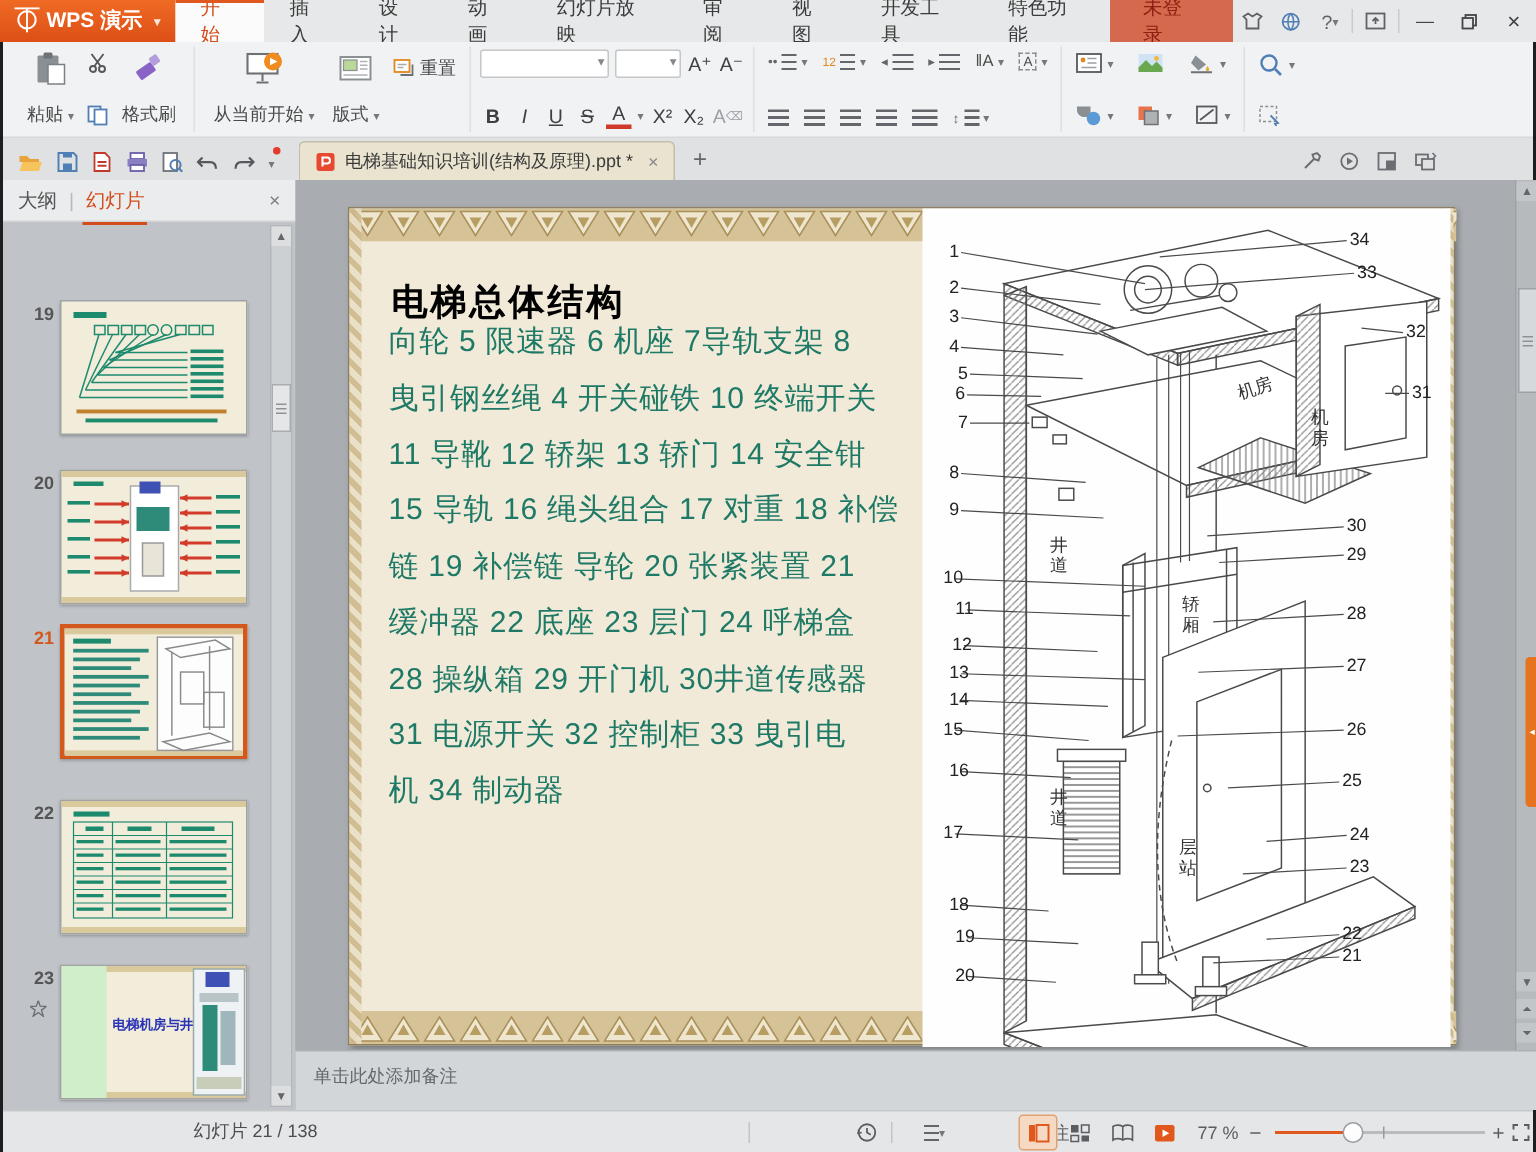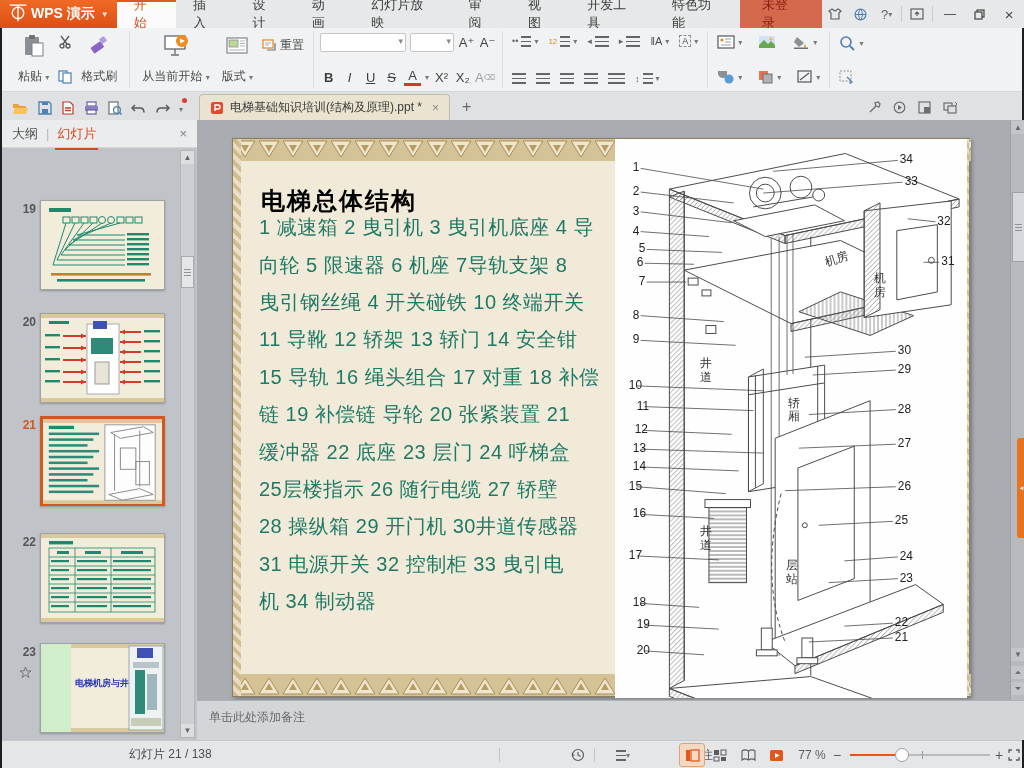--- a/index.html
+++ b/index.html
@@ -790,28 +790,26 @@
             <polygon points="680,16 688,16 684,9" fill="#b89d62"></polygon>
             <polygon points="698,20 718,20 708,4" fill="#efe6cf" stroke="#a98f58" stroke-width="1"></polygon>
             <polygon points="704,16 712,16 708,9" fill="#b89d62"></polygon>
             <polygon points="722,20 742,20 732,4" fill="#efe6cf" stroke="#a98f58" stroke-width="1"></polygon>
             <polygon points="728,16 736,16 732,9" fill="#b89d62"></polygon>
           </svg></div>
       <div class="edgeband left"></div>
       <div class="edgeband right"></div>
       <div id="slide-title">电梯总体结构</div>
       <div id="slide-body">
-          <div class="bline">1 减速箱  2 曳引机  3 曳引机底座  4 导</div>
           <div class="bline">向轮  5 限速器   6 机座  7导轨支架  8</div>
           <div class="bline">曳引钢丝绳  4 开关碰铁   10 终端开关</div>
           <div class="bline">11 导靴  12 轿架  13 轿门  14 安全钳</div>
           <div class="bline">15 导轨  16 绳头组合 17 对重  18 补偿</div>
           <div class="bline">链  19 补偿链 导轮   20 张紧装置  21</div>
           <div class="bline">缓冲器  22  底座  23 层门 24 呼梯盒</div>
-          <div class="bline">25层楼指示   26 随行电缆  27 轿壁</div>
           <div class="bline">28  操纵箱   29 开门机   30井道传感器</div>
           <div class="bline">31 电源开关   32 控制柜   33  曳引电</div>
           <div class="bline">机   34 制动器</div>
         </div>
       <div id="diagram-box">
         <svg id="diagram" width="352" height="559" viewBox="0 0 356 560">
           <defs>
             <pattern id="hatch" width="5" height="5" patternUnits="userSpaceOnUse">
                 <path d="M0 5 L5 0" stroke="#8a8a8a" stroke-width="0.8"></path>
               </pattern>

